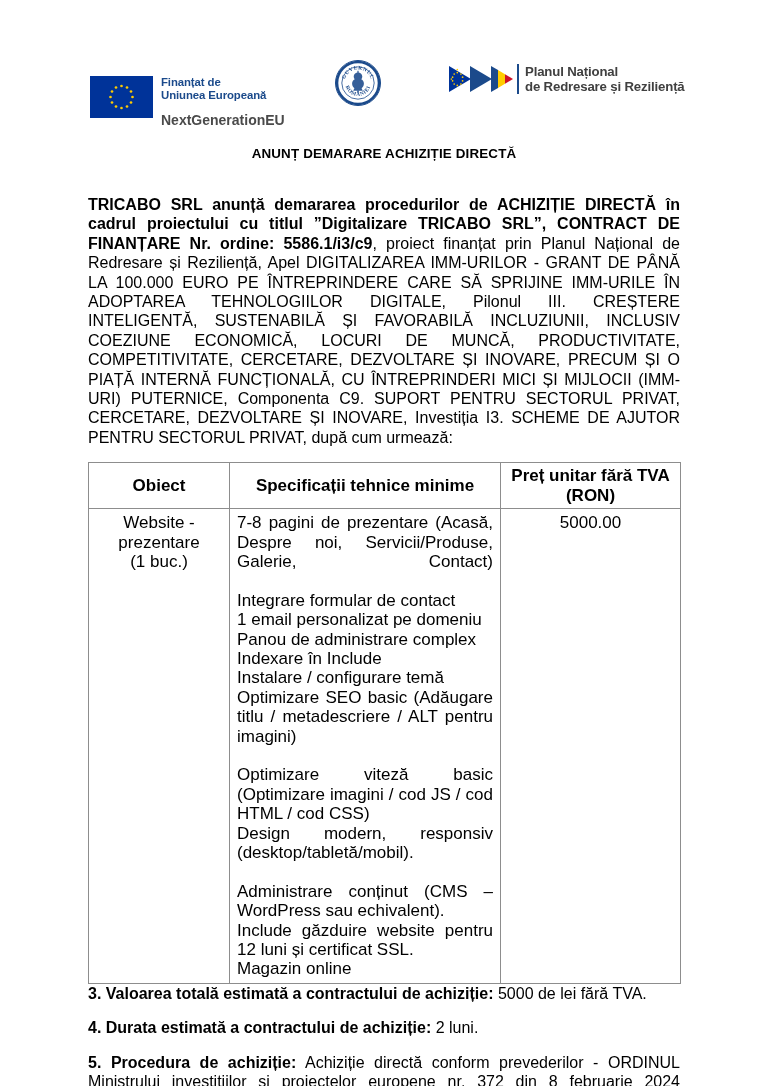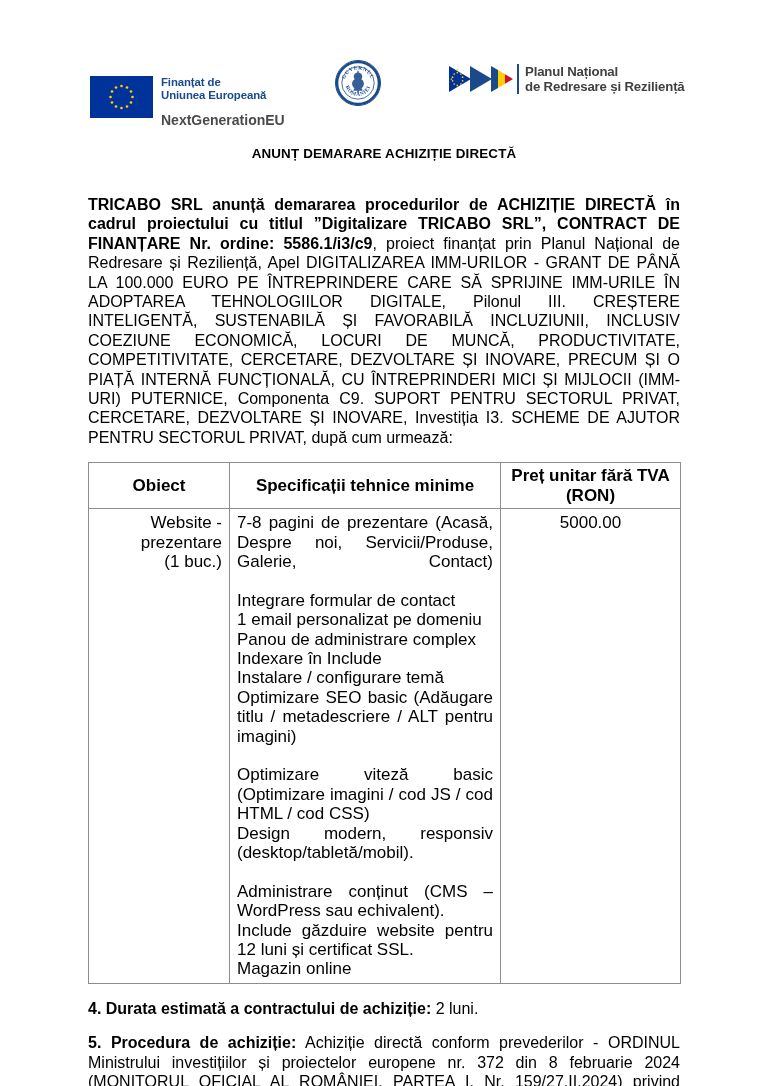--- a/index.html
+++ b/index.html
@@ -145,21 +145,21 @@
     text-align: center;
     font-weight: bold;
     padding-top: 3px;
     padding-bottom: 3px;
     vertical-align: middle;
   }
   .col-obiect { width: 141px; }
   .col-spec   { width: 271px; }
   .col-pret   { width: 180px; }
 
-  td.cell-obiect { text-align: right; }
+  td.cell-obiect { text-align: center; }
   td.cell-spec   { text-align: justify; text-justify: inter-word; }
   td.cell-pret   { text-align: center; }
 
   td.cell-obiect div, td.cell-spec div { display: block; }
   td.cell-spec div.j {
     text-align: justify;
     text-justify: inter-word;
   }
   
   td.cell-spec div.j::after {
@@ -297,19 +297,20 @@
             <div class="j">Design modern, responsiv (desktop/tabletă/mobil).</div>
             <div>Administrare conținut (CMS – WordPress sau echivalent).</div>
             <div>Include găzduire website pentru 12 luni și certificat SSL.</div>
             <div>Magazin online</div>
           </td>
           <td class="cell-pret">5000.00</td>
         </tr>
       </tbody>
     </table>
 
+    <p class="para after-table"><span class="b">3. Valoarea totală estimată a contractului de achiziție:</span><span> 5000 de lei fără TVA.</span></p>
 
     <p class="para gap"><span class="b">4. Durata estimată a contractului de achiziție:</span><span> 2 luni.</span></p>
 
     <p class="para gap"><span class="b">5. Procedura de achiziție:</span><span> Achiziție directă conform prevederilor  - ORDINUL Ministrului investițiilor și proiectelor europene nr. 372 din 8 februarie 2024 (MONITORUL OFICIAL AL ROMÂNIEI, PARTEA I, Nr. 159/27.II.2024) privind aprobarea modalității de derulare a procedurii de achiziție pentru atribuirea contractelor de furnizare de produse, prestare de servicii, execuție de lucrări finanțate din fondurile externe nerambursabile și rambursabile aferente Mecanismului de redresare și reziliență, alocate prin</span></p>
 
   </div>
 </div>
 
 </body></html>

